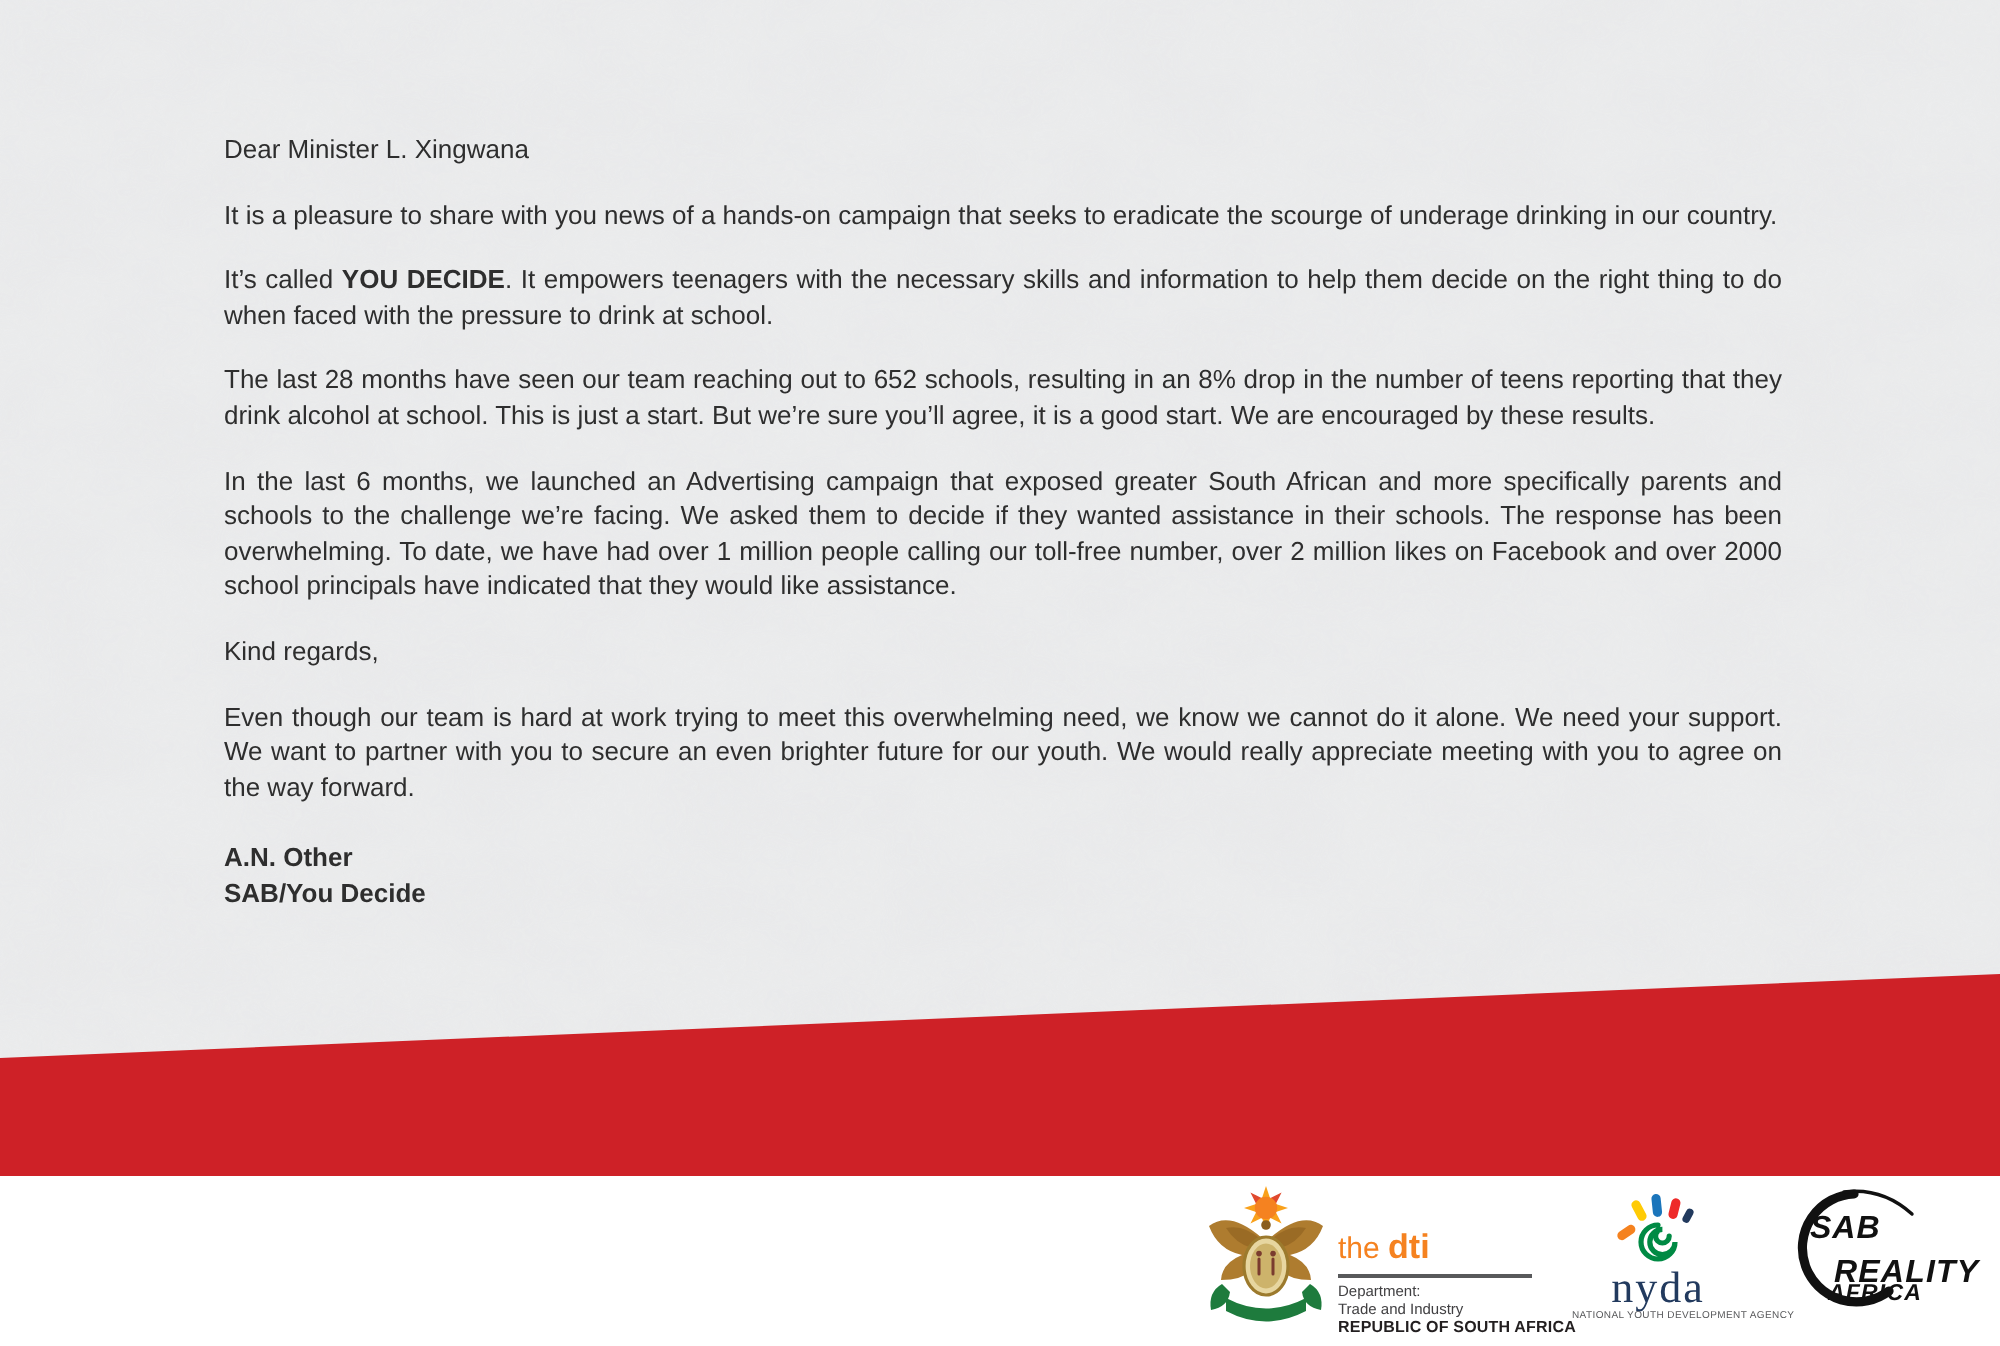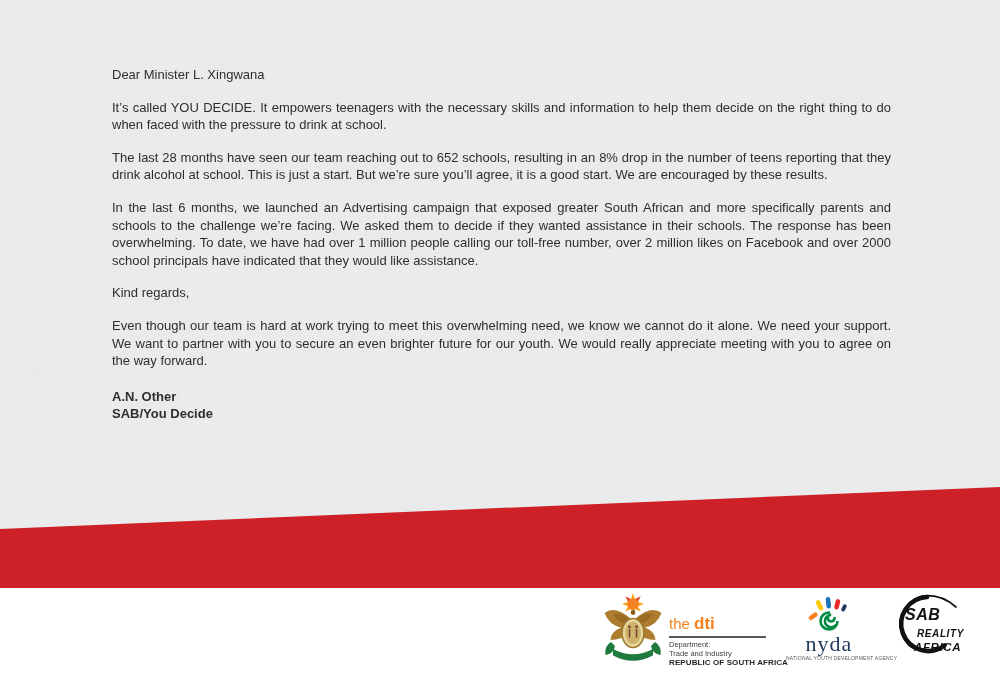--- a/index.html
+++ b/index.html
@@ -31,21 +31,21 @@
     left: 112px;
     top: 66px;
     width: 779px;
     color: var(--text, #2e2e2e);
     font-size: 13px;
     line-height: 17.6px;
     text-align: justify;
   }
   .letter p { margin: 0 0 15px 0; }
   .letter .salutation { font-weight: normal; }
-  .letter .bold-inline { font-weight: normal; }
+  .letter .bold-inline { font-weight: bold; }
   .signature-block { margin-top: 18px; font-weight: bold; }
   
   .footer {
     position: absolute;
     left: 0; top: 588px;
     width: 1000px; height: 85px;
     background: #ffffff;
   }
   .dti-logo { position: absolute; left: 602px; top: 4px; display: flex; }
   .dti-text { margin-left: 5px; padding-top: 9px; width: 100px; }
@@ -55,21 +55,21 @@
   .dti-dept { font-size: 7.5px; line-height: 8.6px; color: #414042; }
   .dti-republic { font-size: 8px; line-height: 10px; font-weight: bold; color: #231F20; letter-spacing: 0.1px; white-space: nowrap; }
   .nyda-logo { position: absolute; left: 786px; top: 7px; width: 86px; text-align: center; }
   .nyda-hand { display: block; margin: 0 auto; }
   .nyda-name { font-family: "Liberation Serif", serif; font-size: 22px; line-height: 22px; color: var(--nyda_navy, #223A5E); letter-spacing: 1px; text-align: center; }
   .nyda-tagline { font-size: 5px; line-height: 7px; color: #58595B; letter-spacing: 0.2px; white-space: nowrap; }
   .sab-logo { position: absolute; left: 886px; top: 2px; width: 114px; height: 80px; color: var(--sab_black, #111111); }
   .sab-logo svg { position: absolute; left: 0; top: 0; }
   .sab-word { position: absolute; font-style: italic; font-weight: bold; }
   .sab-main { left: 19px; top: 16px; font-size: 16px; letter-spacing: 0.5px; }
-  .sab-reality { left: 31px; top: 38px; font-size: 10px; letter-spacing: 0.6px; }
+  .sab-reality { left: 31px; top: 38px; font-size: 16px; letter-spacing: 0.6px; }
   .sab-check { left: 28px; top: 51px; font-size: 11.5px; letter-spacing: 0.6px; }
 </style>
 </head>
 <body>
 
 <div class="page">
 
   <div class="paper">
     <svg width="1000" height="588" viewBox="0 0 1000 588" preserveAspectRatio="none">
       <defs>
@@ -87,20 +87,21 @@
       <rect width="1000" height="588" filter="url(#grainB)" opacity="0.5"></rect>
     </svg>
   </div>
 
   <svg class="red-band" width="1000" height="673" viewBox="0 0 1000 673">
     <polygon points="0,529 1000,487 1000,588 0,588" style="fill: var(--red_band, #CE2127);"></polygon>
   </svg>
 
   <div class="letter">
     <p class="salutation">Dear Minister L. Xingwana</p>
+    <p>It is a pleasure to share with you news of a hands-on campaign that seeks to eradicate the scourge of underage drinking in our country.</p>
     <p><span>It’s called </span><span class="bold-inline">YOU DECIDE</span><span>. It empowers teenagers with the necessary skills and information to help them decide on the right thing to do when faced with the pressure to drink at school.</span></p>
     <p>The last 28 months have seen our team reaching out to 652 schools, resulting in an 8% drop in the number of teens reporting that they drink alcohol at school. This is just a start. But we’re sure you’ll agree, it is a good start. We are encouraged by these results.</p>
     <p>In the last 6 months, we launched an Advertising campaign that exposed greater South African and more specifically parents and schools to the challenge we’re facing. We asked them to decide if they wanted assistance in their schools. The response has been overwhelming. To date, we have had over 1 million people calling our toll-free number, over 2 million likes on Facebook and over 2000 school principals have indicated that they would like assistance.</p>
     <p>Kind regards,</p>
     <p>Even though our team is hard at work trying to meet this overwhelming need, we know we cannot do it alone. We need your support. We want to partner with you to secure an even brighter future for our youth. We would really appreciate meeting with you to agree on the way forward.</p>
     <div class="signature-block">
       <div>A.N. Other</div>
       <div>SAB/You Decide</div>
     </div>
   </div>

